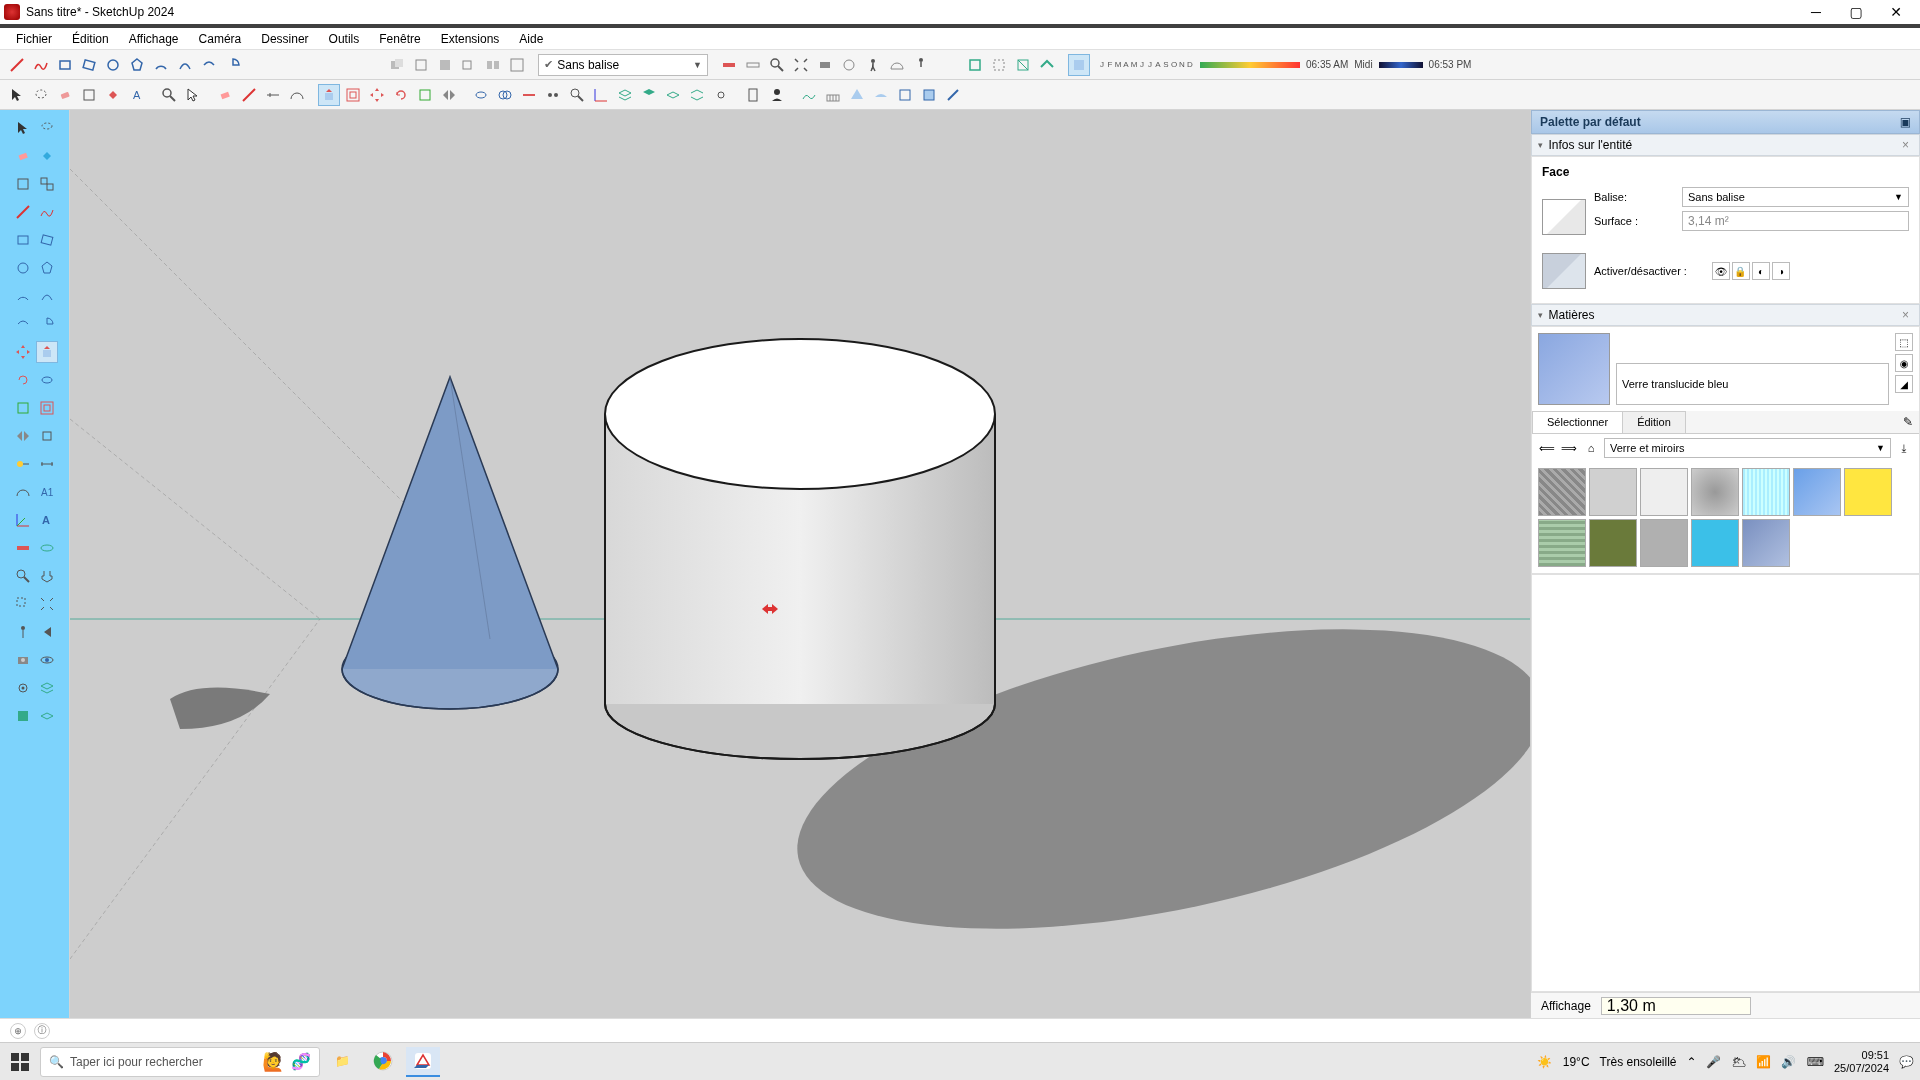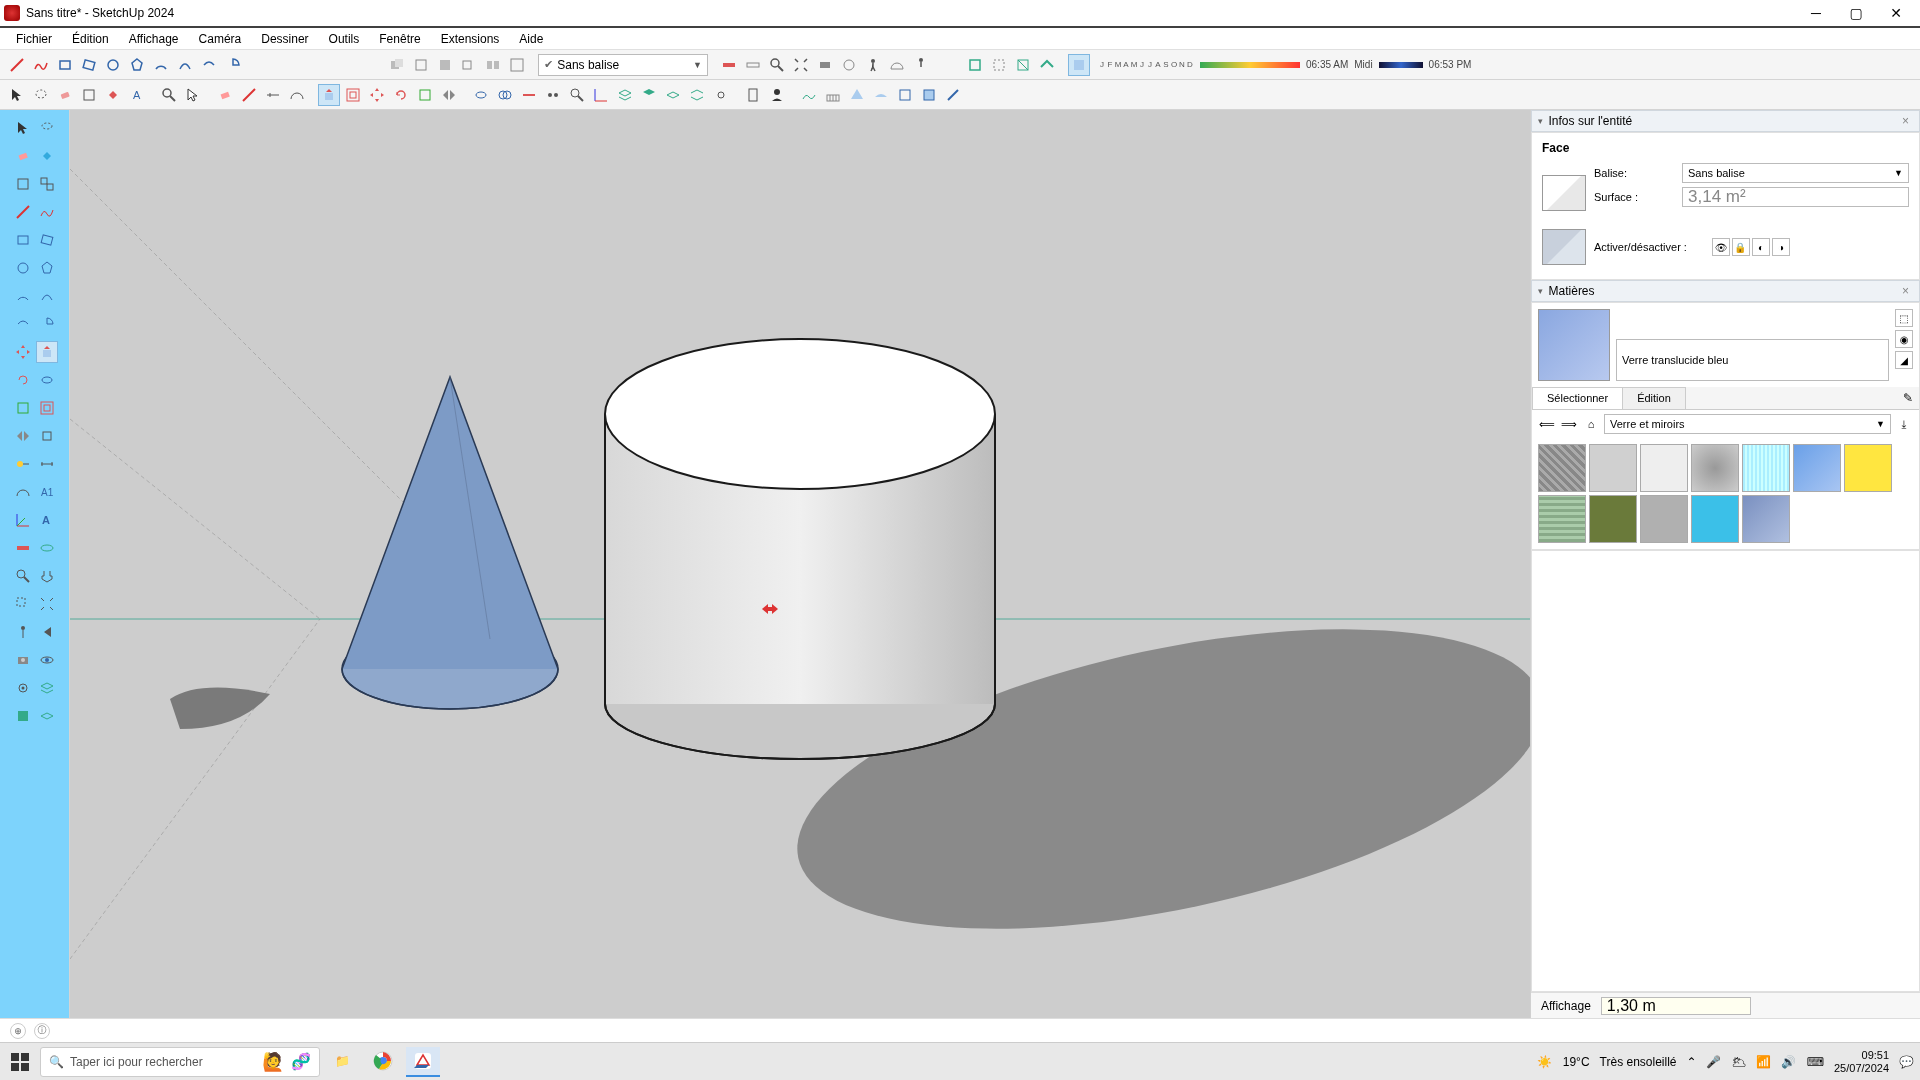--- a/index.html
+++ b/index.html
@@ -1,19 +1,19 @@
 <!DOCTYPE html>
 <html><head>
 <meta charset="utf-8">
 <style>
 * { margin: 0; padding: 0; box-sizing: border-box; font-family: "Segoe UI", Tahoma, sans-serif; }
 body { width: 1920px; height: 1080px; overflow: hidden; background: #f0f0f0; font-size: 12px; display: flex; flex-direction: column; }
 
 
-.titlebar { height: 28px; background: #fff; display: flex; align-items: center; padding: 8px 4px; border-bottom: 2px solid #404040; }
+.titlebar { height: 28px; background: #fff; display: flex; align-items: center; padding: 8px 4px; border-bottom: 4px solid #404040; }
 .titlebar .app-icon { width: 16px; height: 16px; background: radial-gradient(circle,#d33,#900); border-radius: 3px; margin-right: 6px; }
 .titlebar .title { flex: 1; font-size: 12px; }
 .titlebar .win-btn { width: 40px; height: 24px; display: flex; align-items: center; justify-content: center; font-size: 14px; }
 
 
 .menubar { height: 22px; background: #fff; display: flex; align-items: center; padding: 0 8px; gap: 4px; border-bottom: 1px solid #e0e0e0; }
 .menubar .menu-item { padding: 2px 8px; font-size: 12px; }
 
 
 .toolbar-row { height: 30px; background: #f5f5f5; border-bottom: 1px solid #d4d4d4; display: flex; align-items: center; padding: 0 6px; gap: 2px; flex-shrink: 0; }
@@ -49,21 +49,21 @@
 .tray-header { background: linear-gradient(#c5daf0,#a9c7e8); border: 1px solid #9bb6d4; padding: 4px 8px; font-size: 12px; color: #1a3a5a; font-weight: bold; }
 .section-header { background: #eef2f6; border: 1px solid #d0d7de; padding: 3px 6px; display: flex; align-items: center; gap: 6px; font-size: 12px; }
 .section-header .chev { font-size: 9px; color: #666; }
 .section-header .close { margin-left: auto; font-size: 12px; color: #888; padding: 0 4px; }
 .entity-info { padding: 8px 10px; background: #fff; border: 1px solid #e0e0e0; }
 .entity-info .face-label { font-weight: bold; margin-bottom: 8px; }
 .entity-row { display: flex; align-items: center; margin-bottom: 6px; gap: 8px; }
 .entity-row .swatch { width: 44px; height: 36px; border: 1px solid #999; background: linear-gradient(135deg,#fff 49%,#e8e8e8 51%); }
 .entity-row .lbl { width: 80px; font-size: 11px; }
 .entity-row .val-select { flex: 1; height: 20px; border: 1px solid #bbb; background: #fff; padding: 0 5px; font-size: 11px; display: flex; align-items: center; }
-.entity-row .val-input { flex: 1; height: 20px; border: 1px solid #bbb; background: #fff; padding: 0 5px; font-size: 17px; color: #888; display: flex; align-items: center; }
+.entity-row .val-input { flex: 1; height: 20px; border: 1px solid #bbb; background: #fff; padding: 0 5px; font-size: 12px; color: #888; display: flex; align-items: center; }
 .toggle-btns { display: flex; gap: 2px; }
 .toggle-btns .tg { width: 18px; height: 18px; border: 1px solid #bbb; background: #fff; display: flex; align-items: center; justify-content: center; font-size: 10px; }
 
 .materials { background: #fff; border: 1px solid #e0e0e0; flex: 0 0 auto; }
 .mat-current { display: flex; padding: 6px; gap: 6px; }
 .mat-current .swatch-big { width: 72px; height: 72px; border: 1px solid #999; background: linear-gradient(135deg,#8aa7e0,#b8c9ef); }
 .mat-current .mat-name { flex: 1; height: 20px; border: 1px solid #bbb; padding: 0 5px; font-size: 11px; display: flex; align-items: center; margin-top: 30px; }
 .mat-current .side-btns { display: flex; flex-direction: column; gap: 3px; }
 .mat-current .side-btns div { width: 18px; height: 18px; border: 1px solid #bbb; display: flex; align-items: center; justify-content: center; font-size: 10px; }
 .mat-tabs { display: flex; border-bottom: 1px solid #ccc; background: #f5f5f5; }
@@ -844,20 +844,24 @@
 
       <g transform="translate(700,470)">
         <path d="M-8 0 L-2 -5 L-2 5 Z" fill="#d33"></path>
         <path d="M8 0 L2 -5 L2 5 Z" fill="#d33"></path>
         <rect x="-2" y="-2" width="4" height="4" fill="#d33"></rect>
       </g>
     </svg>
   </div>
 
   <div class="right-panel">
+    <div class="tray-header">
+      <span>Palette par défaut</span>
+      <span style="float:right;font-weight:normal">▣</span>
+    </div>
 
     <div class="section-header">
       <span class="chev">▾</span>
       <span>Infos sur l'entité</span>
       <span class="close">×</span>
     </div>
     <div class="entity-info">
       <div class="face-label">Face</div>
       <div class="entity-row">
         <div class="swatch"></div>

